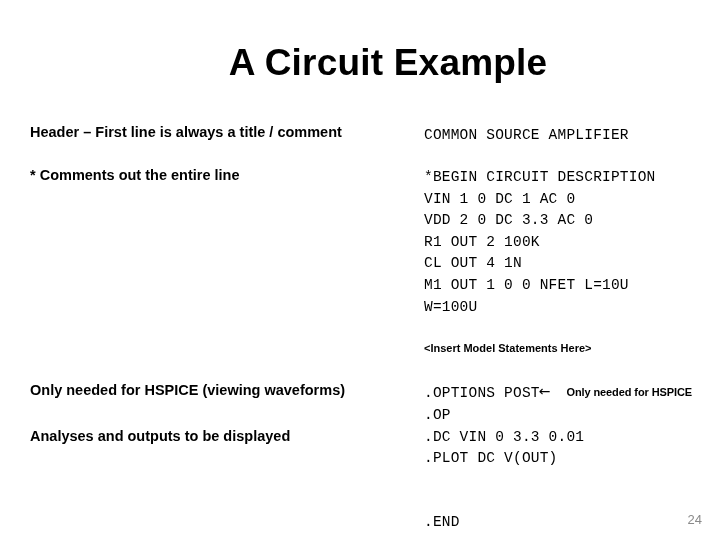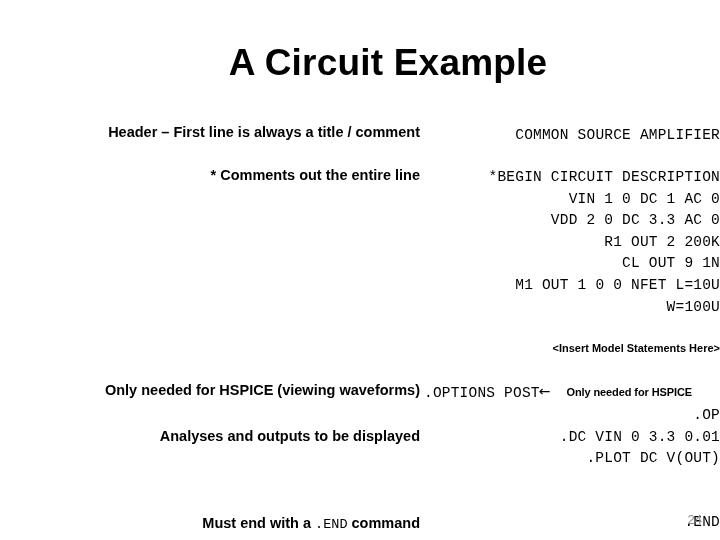--- a/index.html
+++ b/index.html
@@ -99,21 +99,21 @@
     position: absolute;
     right: 18px;
     top: 512px;
     font-size: 13px;
     font-weight: 400;
     color: #8a8a8a;
     text-align: left;
   }
 
   
-  .r-row { position: absolute; text-align: right; }
+  .r-row { position: absolute; }
 </style>
 </head>
 <body>
 
 <div class="slide">
 
   <div class="slide-title">A Circuit Example</div>
 
   <div class="left-col r-row" style="top:124px;">
     <div class="label">Header – First line is always a title / comment</div>
@@ -122,22 +122,22 @@
     <div class="code">COMMON SOURCE AMPLIFIER</div>
   </div>
 
   <div class="left-col r-row" style="top:167px;">
     <div class="label">* Comments out the entire line</div>
   </div>
   <div class="right-col r-row" style="top:167px;">
     <div class="code code-block">*BEGIN CIRCUIT DESCRIPTION</div>
     <div class="code code-block">VIN 1 0 DC 1 AC 0</div>
     <div class="code code-block">VDD 2 0 DC 3.3 AC 0</div>
-    <div class="code code-block">R1 OUT 2 200K</div>
-    <div class="code code-block">CL OUT 9 1N</div>
+    <div class="code code-block">R1 OUT 2 100K</div>
+    <div class="code code-block">CL OUT 4 1N</div>
     <div class="code code-block">M1 OUT 1 0 0 NFET L=10U</div>
     <div class="code code-block">W=100U</div>
   </div>
 
   <div class="right-col r-row" style="top:342px;">
     <div class="sans-note">&lt;Insert Model Statements Here&gt;</div>
   </div>
 
   <div class="left-col r-row" style="top:382px;">
     <div class="label">Only needed for HSPICE (viewing waveforms)</div>
@@ -152,22 +152,19 @@
 
   <div class="left-col r-row" style="top:428px;">
     <div class="label">Analyses and outputs to be displayed</div>
   </div>
   <div class="right-col r-row" style="top:405px;">
     <div class="code code-block">.OP</div>
     <div class="code code-block">.DC VIN 0 3.3 0.01</div>
     <div class="code code-block">.PLOT DC V(OUT)</div>
   </div>
 
-  <div class="left-col r-row" style="top:515px;">
-    <div class="label-mixed"><span>Must end with a </span><span class="mono">.END</span><span> command</span></div>
-  </div>
   <div class="right-col r-row" style="top:512px;">
     <div class="code">.END</div>
   </div>
 
   <div class="page-num">24</div>
 
 </div>
 
 </body></html>

